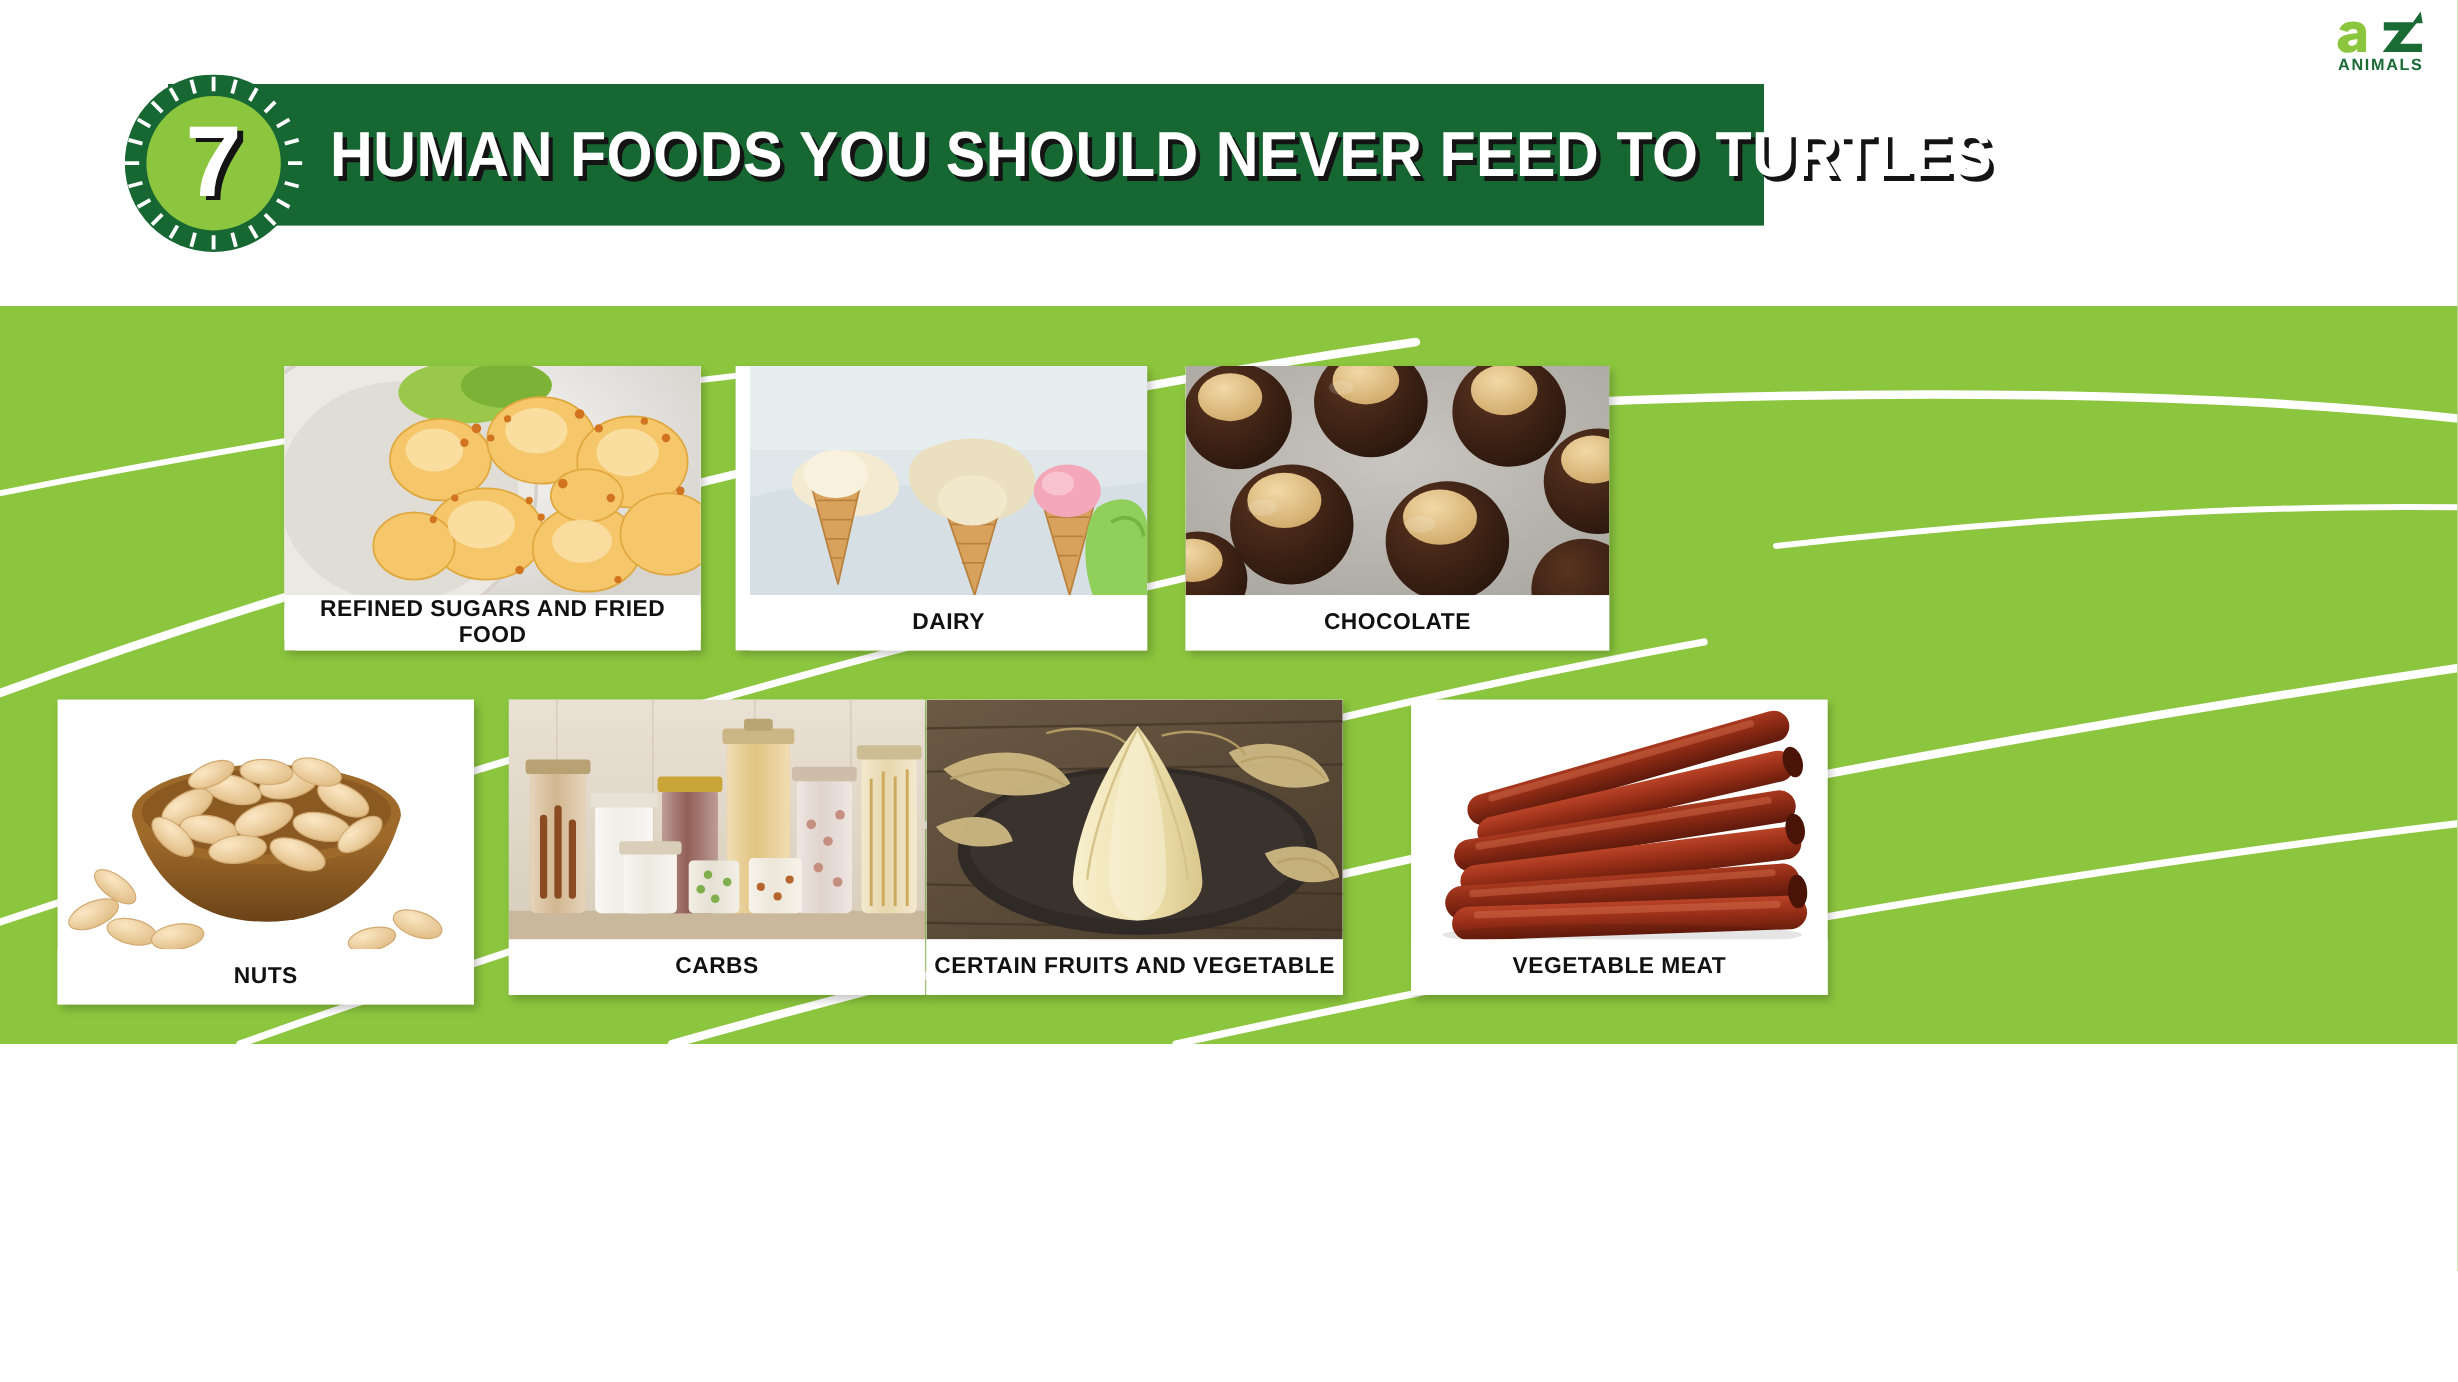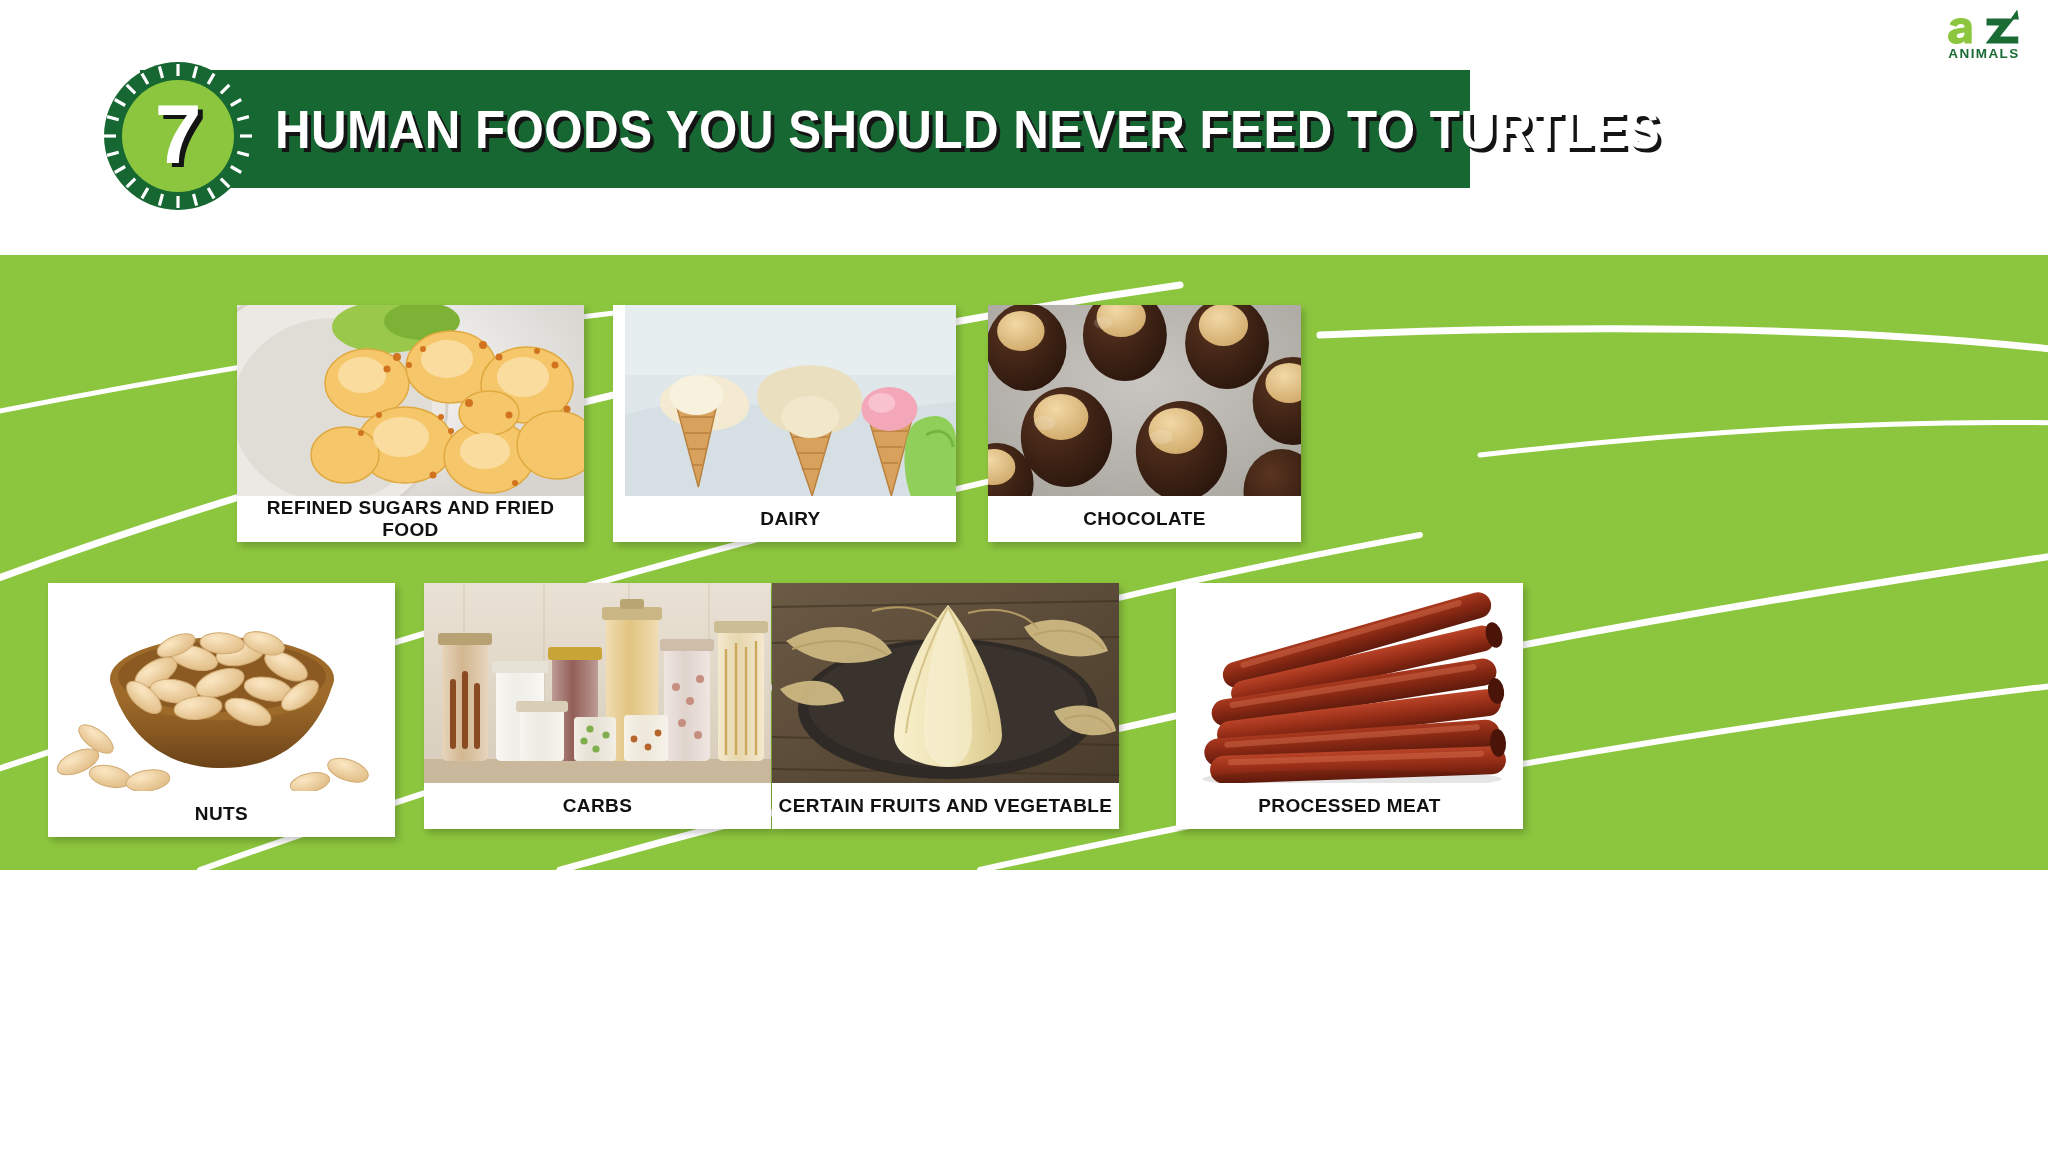--- a/index.html
+++ b/index.html
@@ -87,21 +87,21 @@
     font-size:19px; font-weight:bold; color:#111111;
     letter-spacing:0.4px; text-align:center;
     padding:0 6px;
   }
 
   
   #card-0 { left:237px; top:305px; width:347px; height:237px; }
   #card-0 .caption { height:46px;border-radius:11px; }
   #card-1 { left:613px; top:305px; width:343px; height:237px;padding-left:12px; }
   #card-1 .caption { height:46px; }
-  #card-2 { left:988px; top:305px; width:313px; height:237px; }
+  #card-2 { left:988px; top:305px; width:353px; height:237px; }
   #card-2 .caption { height:46px; }
 
   
   #card-3 { left:48px; top:583px; width:347px; height:254px; }
   #card-3 .caption { height:46px; }
   #card-4 { left:424px; top:583px; width:347px; height:246px; }
   #card-4 .caption { height:46px; }
   #card-5 { left:772px; top:583px; width:347px; height:246px; }
   #card-5 .caption { height:46px; }
   #card-6 { left:1176px; top:583px; width:347px; height:246px; }
@@ -561,14 +561,14 @@
       </g>
 
       <g fill="#4a1408">
         <ellipse cx="318" cy="52" rx="8" ry="13" transform="rotate(-16 318 52)"></ellipse>
         <ellipse cx="320" cy="108" rx="8" ry="13" transform="rotate(-9 320 108)"></ellipse>
         <ellipse cx="322" cy="160" rx="8" ry="14" transform="rotate(-4 322 160)"></ellipse>
       </g>
       <ellipse cx="176" cy="196" rx="150" ry="9" fill="#000000" opacity="0.10"></ellipse>
     </svg>
   </div>
-  <div class="caption">PROCESSED MEAT</div>
+  <div class="caption">VEGETABLE MEAT</div>
 </div>
 
 </body></html>

